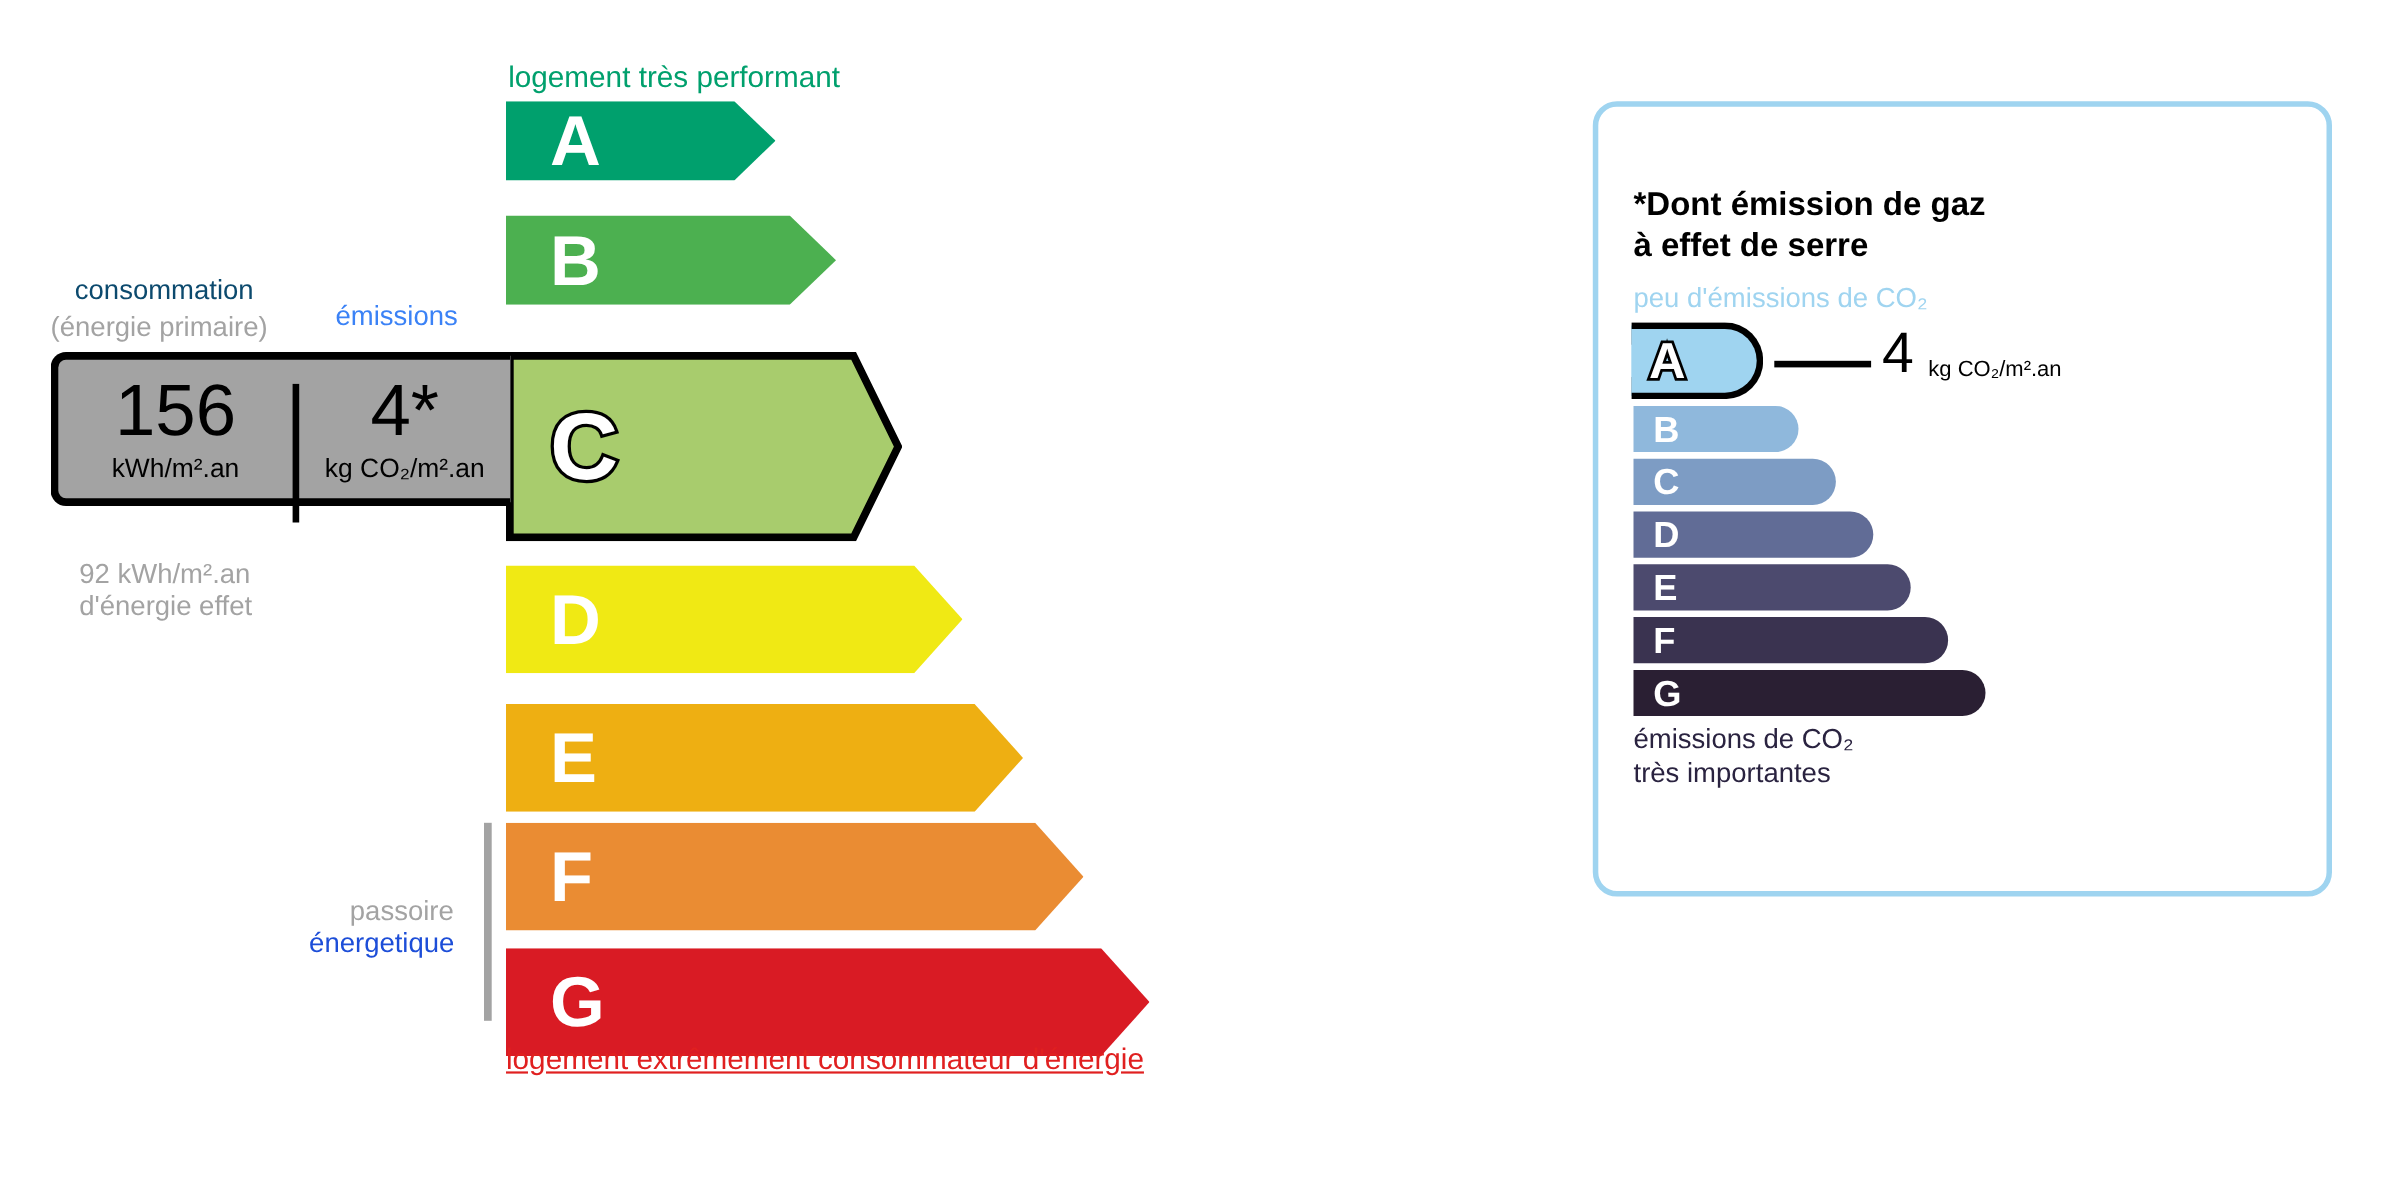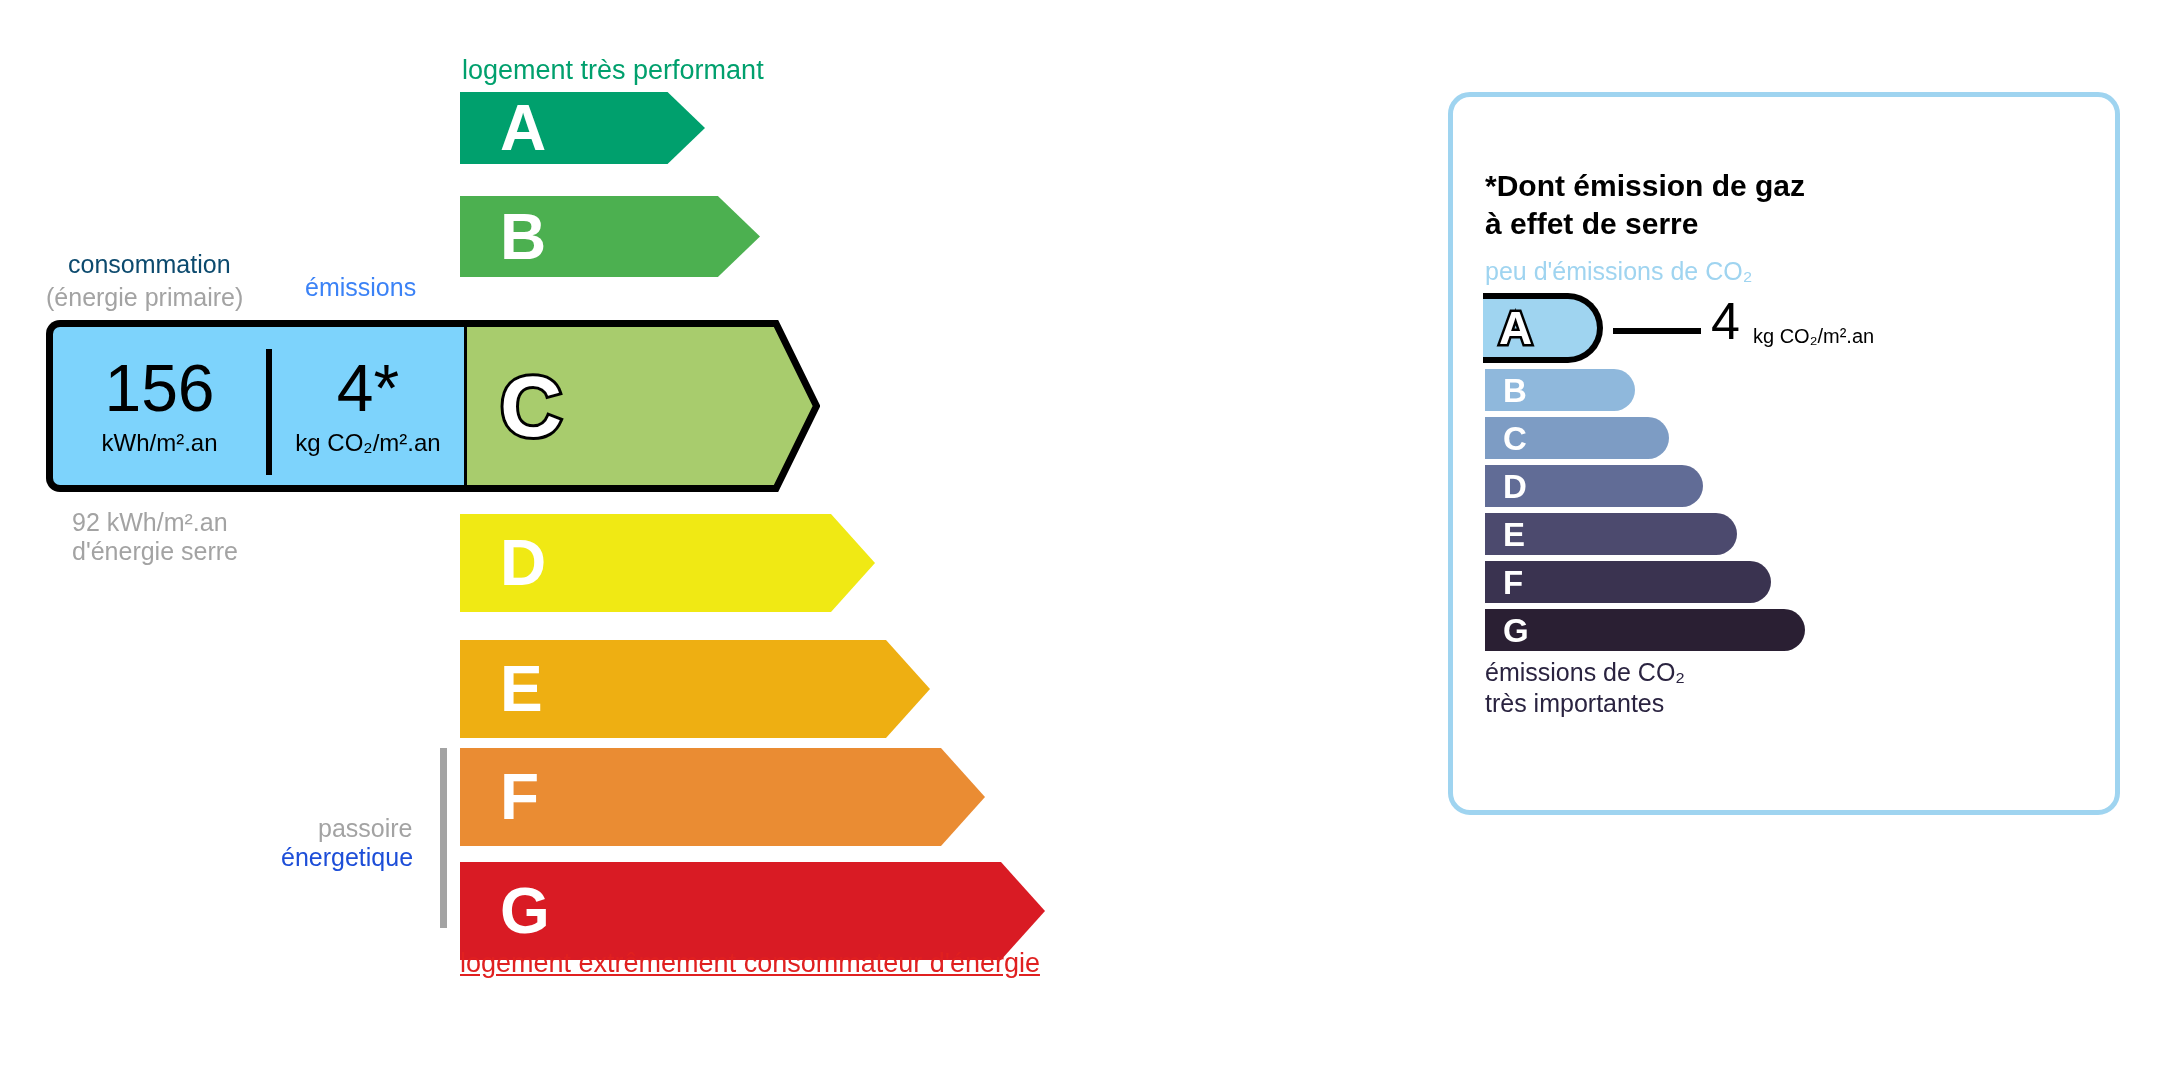--- a/index.html
+++ b/index.html
@@ -35,24 +35,24 @@
   }
   .band.selected .letter {
     font-size: 86px;
     -webkit-text-stroke: 6px #000;
     paint-order: stroke fill;
   }
 
   
   #value-box {
     position: absolute; left: 46px; top: 320px;
-    width: 418px; height: 172px;
+    width: 418px; height: 140px;
     border: 7px solid #000; border-right: none;
     border-radius: 14px 0 0 14px;
-    background: #7dd3fc; z-index: 5;
+    background: #a3a3a3; z-index: 5;
   }
   #value-box .divider {
     position: absolute; left: 213px; top: 22px;
     width: 6px; height: 126px; background: #000;
   }
   .vb-cell { position: absolute; top: 0; height: 100%;
              display: flex; flex-direction: column;
              align-items: center; justify-content: center; }
   .vb-cell .big { font-size: 66px; font-weight: normal; color: #000; line-height: 1; }
   .vb-cell .unit { font-size: 24px; color: #000; margin-top: 8px; }
@@ -229,21 +229,21 @@
       <div class="vb-cell" id="vb-emis">
         <div class="big">4*</div>
         <div class="unit">kg CO₂/m².an</div>
       </div>
     </div>
 
     <div class="lbl-conso">consommation</div>
     <div class="lbl-conso2">(énergie primaire)</div>
     <div class="lbl-emis">émissions</div>
     <div class="lbl-final1">92 kWh/m².an</div>
-    <div class="lbl-final2">d'énergie serre</div>
+    <div class="lbl-final2">d'énergie effet</div>
 
     <div id="passoire-bar"></div>
     <div class="lbl-pass1">passoire</div>
     <div class="lbl-pass2">énergetique</div>
 
     <div class="bottom-caption">logement extrêmement consommateur d'énergie</div>
   </div>
 
   <div id="co2">
     <div id="co2-title">

